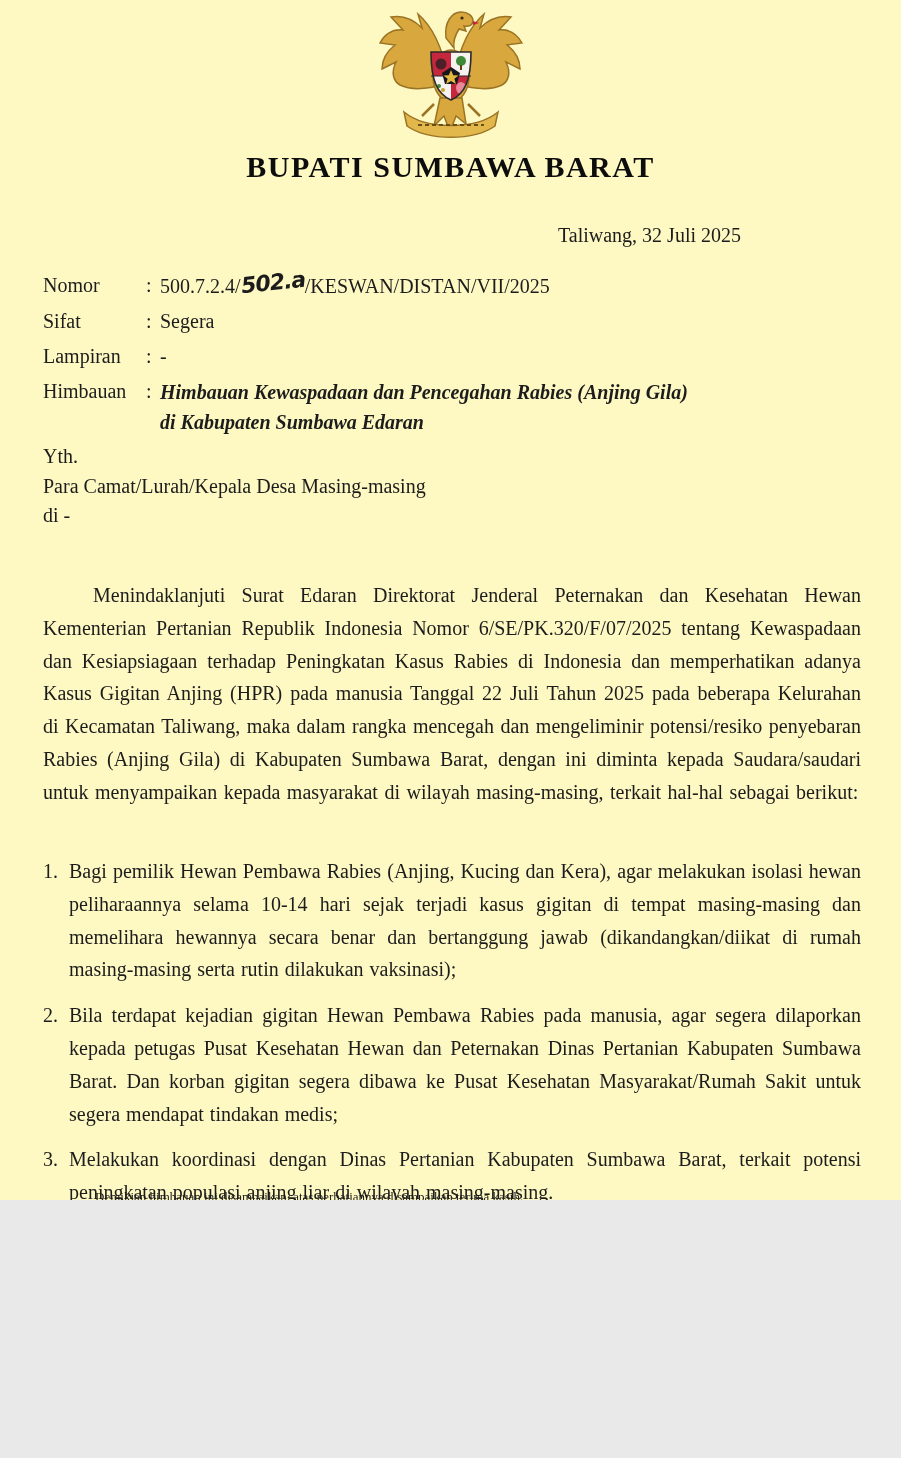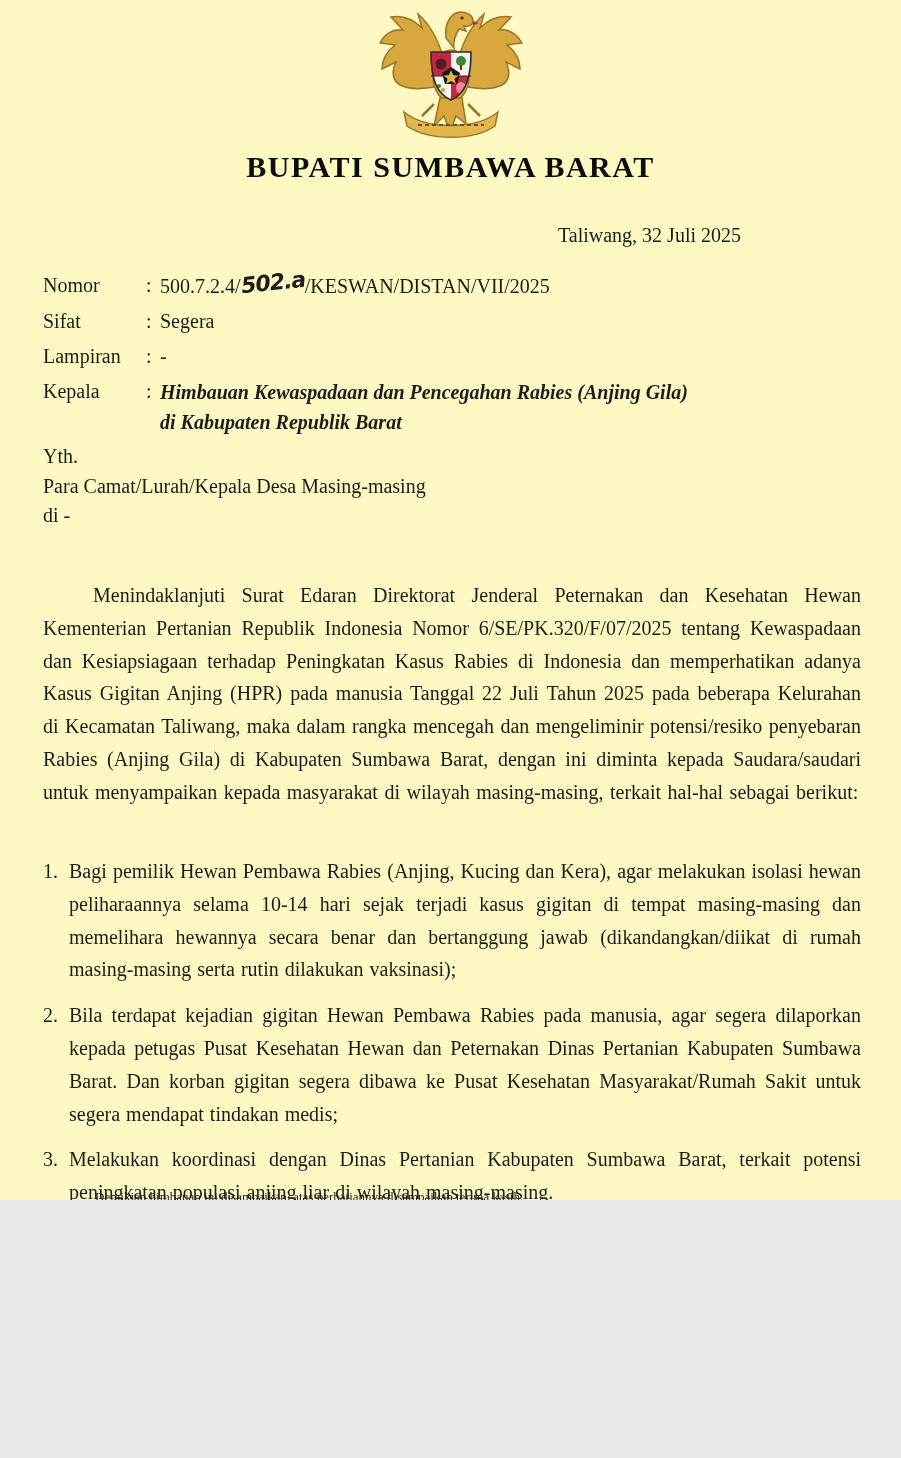--- a/index.html
+++ b/index.html
@@ -121,25 +121,25 @@
       <span class="meta-label">Sifat</span>
       <span class="meta-colon">:</span>
       <span class="meta-value">Segera</span>
     </div>
     <div class="meta-row">
       <span class="meta-label">Lampiran</span>
       <span class="meta-colon">:</span>
       <span class="meta-value">-</span>
     </div>
     <div class="meta-row">
-      <span class="meta-label">Kepala</span>
+      <span class="meta-label">Himbauan</span>
       <span class="meta-colon">:</span>
       <span class="meta-value perihal-value">
         <div>Himbauan Kewaspadaan dan Pencegahan Rabies (Anjing Gila)</div>
-        <div>di Kabupaten Republik Barat</div>
+        <div>di Kabupaten Sumbawa Edaran</div>
       </span>
     </div>
   </div>
 
   <div class="recipient">
     <div>Yth.</div>
     <div>Para Camat/Lurah/Kepala Desa Masing-masing</div>
     <div>di -</div>
   </div>
 

